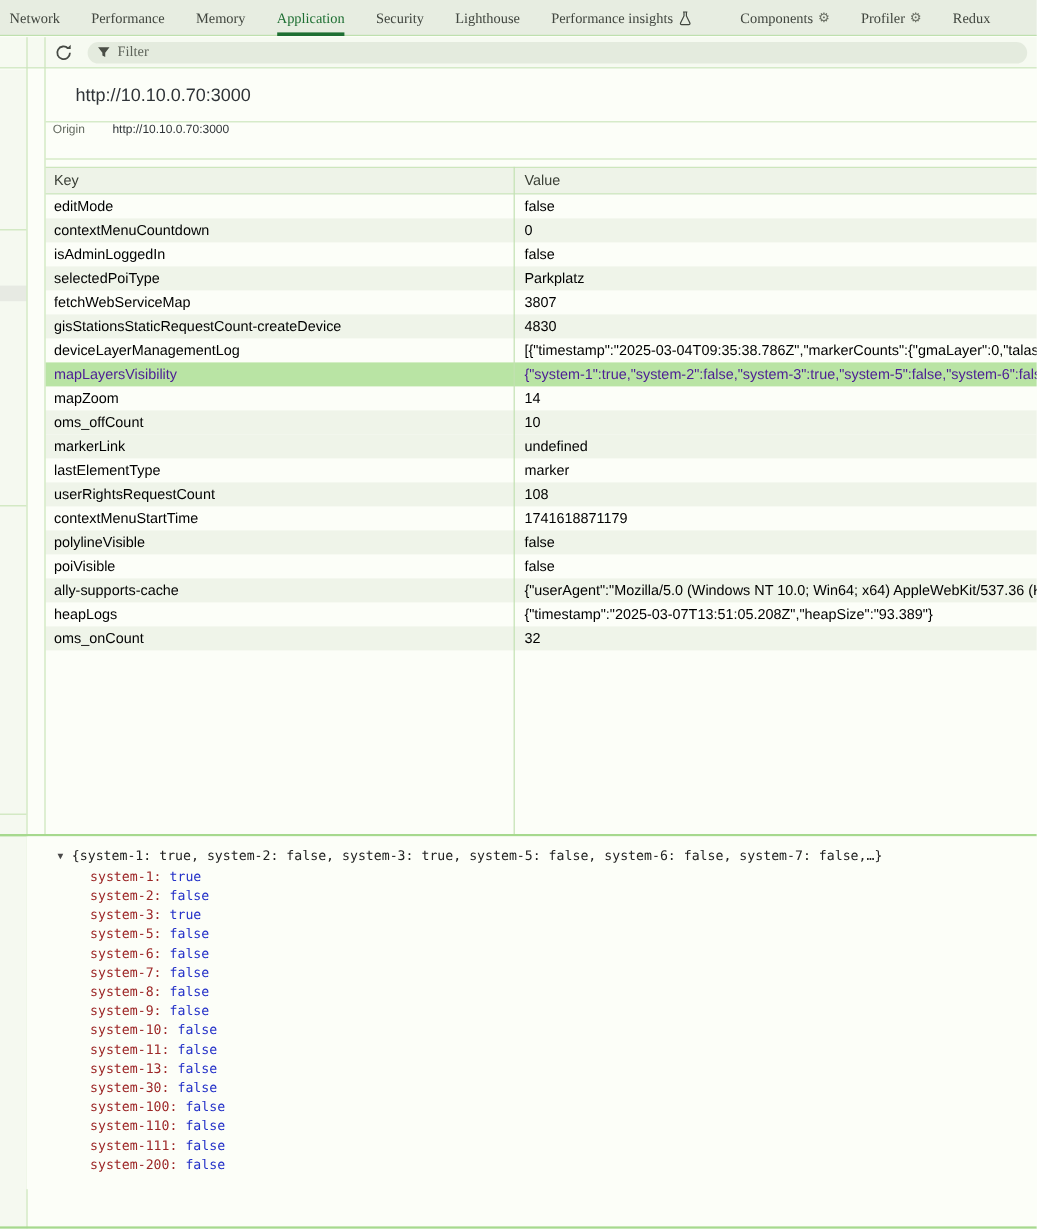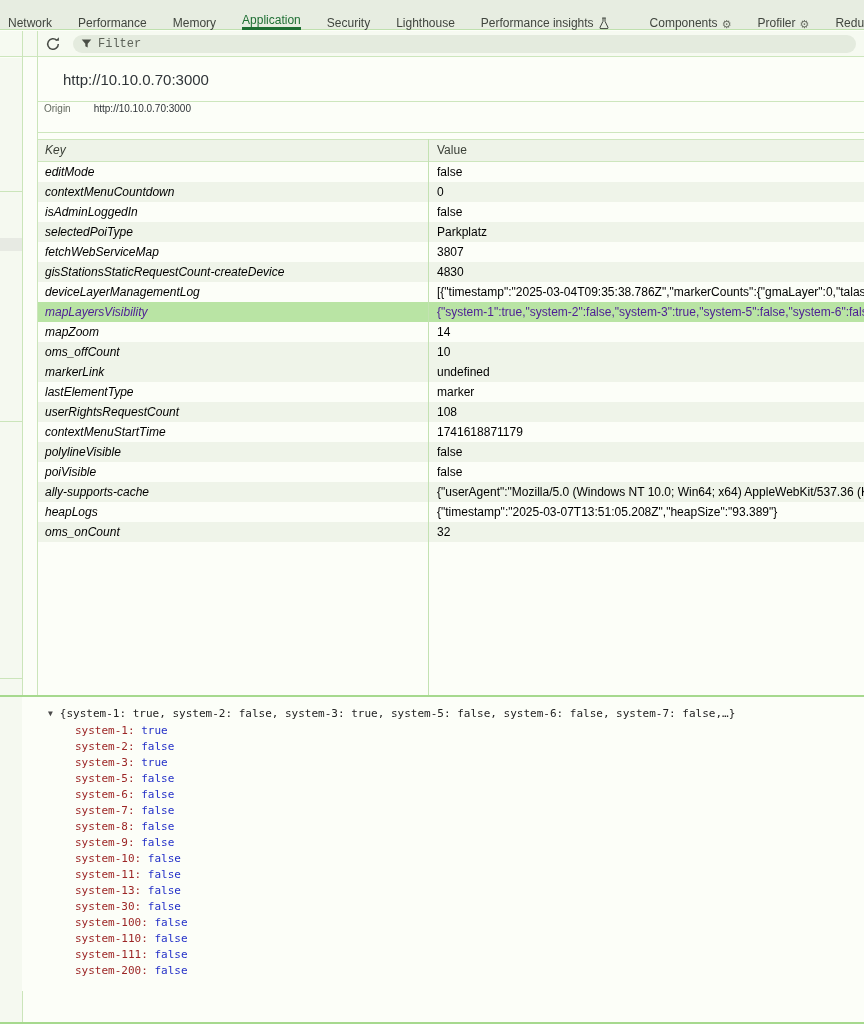--- a/index.html
+++ b/index.html
@@ -11,40 +11,40 @@
   }
   .wrap{position:absolute;inset:0;}
 
   
   .tabbar{
     position:absolute;left:0;top:0;width:864px;height:30px;
     background:#e7ede1;border-bottom:1px solid #bfe0ae;
     display:flex;align-items:stretch;gap:26px;padding-left:8px;box-sizing:border-box;
     font-size:12px;color:#41463f;white-space:nowrap;
   }
-  .tab{display:flex;align-items:flex-end;gap:4px;height:30px;box-sizing:border-box;cursor:default;}
+  .tab{display:flex;align-items:center;gap:4px;height:30px;box-sizing:border-box;cursor:default;font-family:Liberation Serif, serif;}
   .tab.active{color:#1e6f33;border-bottom:3px solid #1e6f33;padding-top:3px;}
   .tab .gear{font-size:11px;color:#6b7065;line-height:1;}
   .tab .flask{width:12px;height:13px;color:#41463f;}
   .tab.ext{margin-left:14px;}
 
   
   .toolbar{
     position:absolute;left:0;top:31px;width:864px;height:26px;
     background:#f6faf1;border-bottom:1px solid #cde6bd;
     display:flex;align-items:center;box-sizing:border-box;padding-left:45px;
   }
   .refresh{width:16px;height:16px;margin-right:12px;flex:0 0 auto;}
   .filterpill{
     flex:1;margin-right:8px;height:18px;border-radius:9px;background:#e4ebde;
     display:flex;align-items:center;padding:0 8px;gap:6px;
   }
   .funnel{width:11px;height:11px;fill:#4a4e46;flex:0 0 auto;}
   .filterinput{
-    border:none;outline:none;background:transparent;font-family:Liberation Mono, monospace;
+    border:none;outline:none;background:transparent;font-family:Liberation Serif, serif;
     font-size:12px;color:#b91c1c;width:100%;padding:0;
   }
   .filterinput::placeholder{color:#5d6359;opacity:1;}
 
   
   .vline1{position:absolute;left:22px;top:31px;width:1px;height:993px;background:#cbe5ba;}
   .vline2{position:absolute;left:37px;top:31px;width:1px;height:664px;background:#cbe5ba;}
   .coldivider{position:absolute;left:428px;top:139px;width:1px;height:556px;background:#c3e2b2;}
   .tablebottom{position:absolute;left:0;top:695px;width:864px;height:2px;background:#a6d98e;}
   .bottomline{position:absolute;left:0;top:1022px;width:864px;height:2px;background:#a6d98e;}
@@ -76,21 +76,21 @@
   .table{position:absolute;left:0;top:81px;width:826px;}
   .thead{
     height:23px;box-sizing:border-box;background:#eef3e8;border-top:1px solid #cde6bd;
     border-bottom:1px solid #cde6bd;display:flex;font-size:12px;color:#3a3f36;
   }
   .trow{height:20px;display:flex;font-size:12px;color:#000000;}
   .trow.alt{background:#eff4e9;}
   .trow.sel{background:#b9e4a4;color:#4c1d95;}
   .cell{box-sizing:border-box;overflow:hidden;white-space:nowrap;line-height:20px;}
   .thead .cell{line-height:21px;}
-  .cell.key{width:391px;padding-left:7px;flex:0 0 auto;font-style:italic;}
+  .cell.key{width:391px;padding-left:7px;flex:0 0 auto;}
   .cell.val{flex:1;padding-left:8px;}
 
   
   .preview{
     position:absolute;left:22px;top:697px;width:842px;height:294px;background:#fcfef8;
     font-family:"DejaVu Sans Mono","Liberation Mono",monospace;font-size:11px;
   }
   .psummary{
     position:absolute;left:26px;top:10px;white-space:nowrap;color:#232323;cursor:default;
   }

